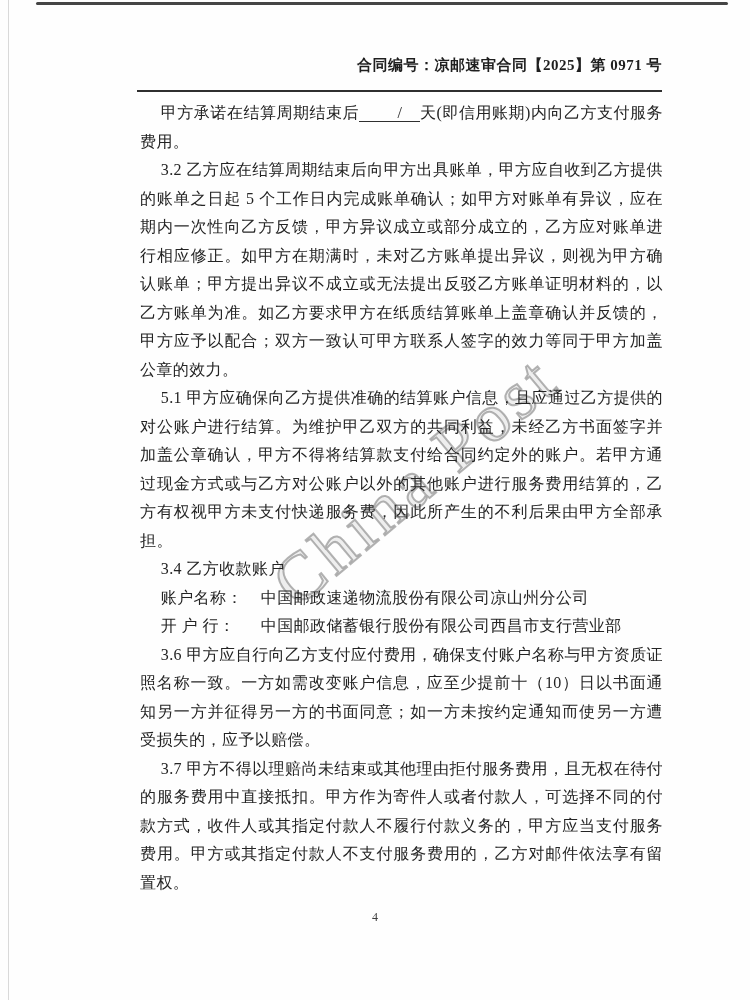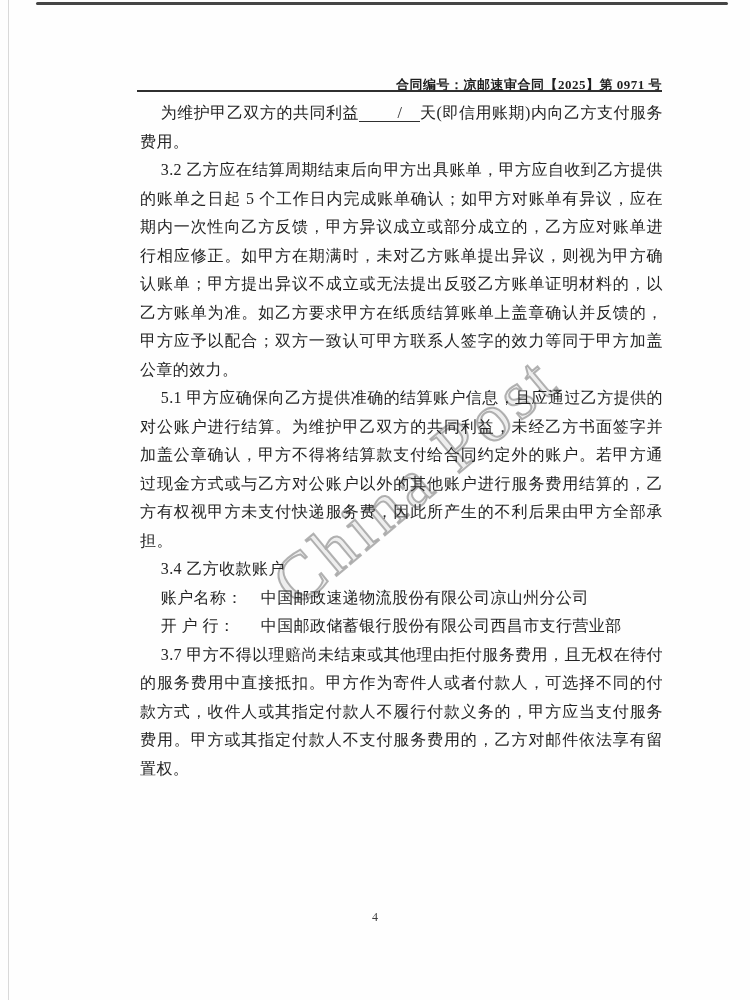--- a/index.html
+++ b/index.html
@@ -25,25 +25,25 @@
   }
   .scan-left-line {
     position: absolute;
     top: 0; left: 8px;
     width: 1px; height: 100%;
     background: #d9d9d9;
   }
   
   .header {
     position: absolute;
-    top: 76px;
+    top: 56px;
     left: 140px;
     width: 522px;
     text-align: right;
-    font-size: 13px;
+    font-size: 15px;
     letter-spacing: 0.5px;
     color: #1f1f1f;
     font-weight: 600;
   }
   .header-rule {
     position: absolute;
     top: 90px;
     left: 137px;
     width: 525px;
     height: 0;
@@ -123,38 +123,39 @@
 
   <div class="watermark">
     <span>China Post</span>
   </div>
 
   <div class="header">合同编号：凉邮速审合同【2025】第 0971 号</div>
   <div class="header-rule"></div>
 
   <div class="content">
 
-    <p><span>为维护甲乙双方的共同利益</span><span class="blank-slash">/</span><span>天(即信用账期)内向乙方支付服务费用。</span></p>
+    <p><span>甲方承诺在结算周期结束后</span><span class="blank-slash">/</span><span>天(即信用账期)内向乙方支付服务费用。</span></p>
 
     <p>3.2 乙方应在结算周期结束后向甲方出具账单，甲方应自收到乙方提供的账单之日起 5 个工作日内完成账单确认；如甲方对账单有异议，应在期内一次性向乙方反馈，甲方异议成立或部分成立的，乙方应对账单进行相应修正。如甲方在期满时，未对乙方账单提出异议，则视为甲方确认账单；甲方提出异议不成立或无法提出反驳乙方账单证明材料的，以乙方账单为准。如乙方要求甲方在纸质结算账单上盖章确认并反馈的，甲方应予以配合；双方一致认可甲方联系人签字的效力等同于甲方加盖公章的效力。</p>
 
     <p>5.1 甲方应确保向乙方提供准确的结算账户信息，且应通过乙方提供的对公账户进行结算。为维护甲乙双方的共同利益，未经乙方书面签字并加盖公章确认，甲方不得将结算款支付给合同约定外的账户。若甲方通过现金方式或与乙方对公账户以外的其他账户进行服务费用结算的，乙方有权视甲方未支付快递服务费，因此所产生的不利后果由甲方全部承担。</p>
 
     <p>3.4 乙方收款账户</p>
 
     <div class="acct-row">
       <span class="acct-label">账户名称：</span>
       <span class="acct-value">中国邮政速递物流股份有限公司凉山州分公司</span>
     </div>
     <div class="acct-row">
       <span class="acct-label">开 户 行：</span>
       <span class="acct-value">中国邮政储蓄银行股份有限公司西昌市支行营业部</span>
     </div>
 
 
+    <p>3.6 甲方应自行向乙方支付应付费用，确保支付账户名称与甲方资质证照名称一致。一方如需改变账户信息，应至少提前十（10）日以书面通知另一方并征得另一方的书面同意；如一方未按约定通知而使另一方遭受损失的，应予以赔偿。</p>
 
     <p>3.7 甲方不得以理赔尚未结束或其他理由拒付服务费用，且无权在待付的服务费用中直接抵扣。甲方作为寄件人或者付款人，可选择不同的付款方式，收件人或其指定付款人不履行付款义务的，甲方应当支付服务费用。甲方或其指定付款人不支付服务费用的，乙方对邮件依法享有留置权。</p>
 
   </div>
 
   <div class="page-number">4</div>
 
 </div>
 
 </body></html>

